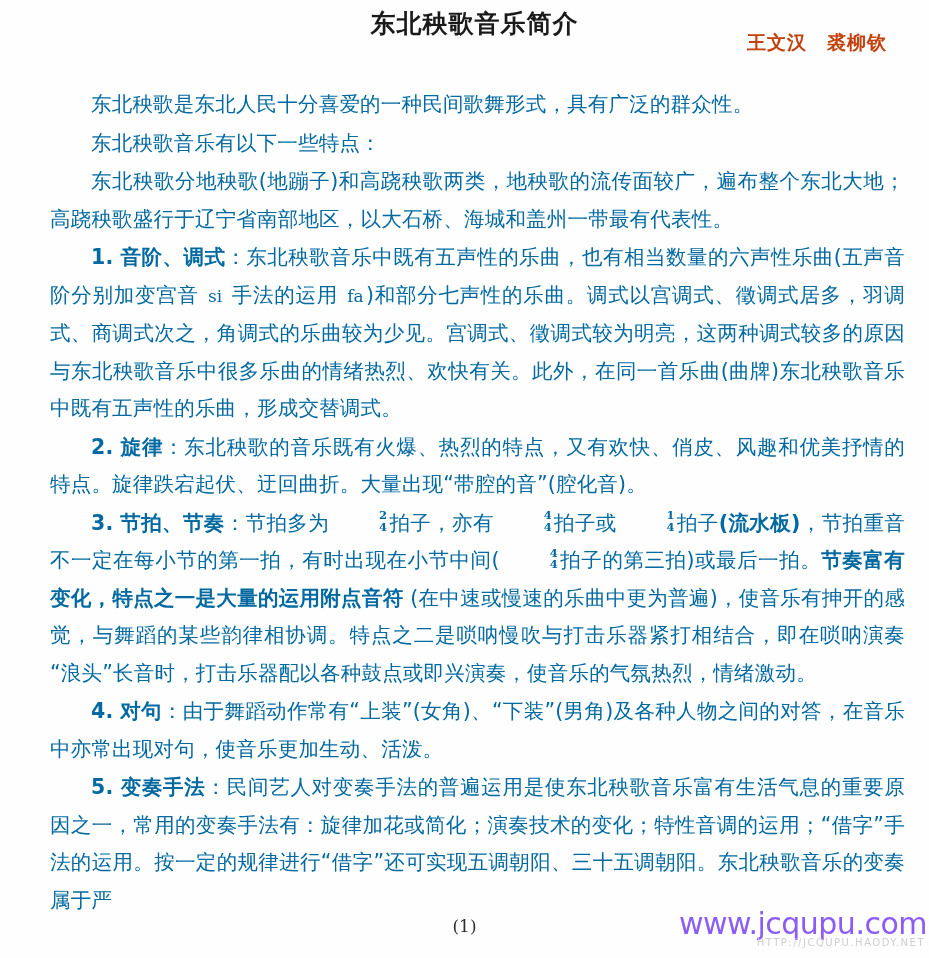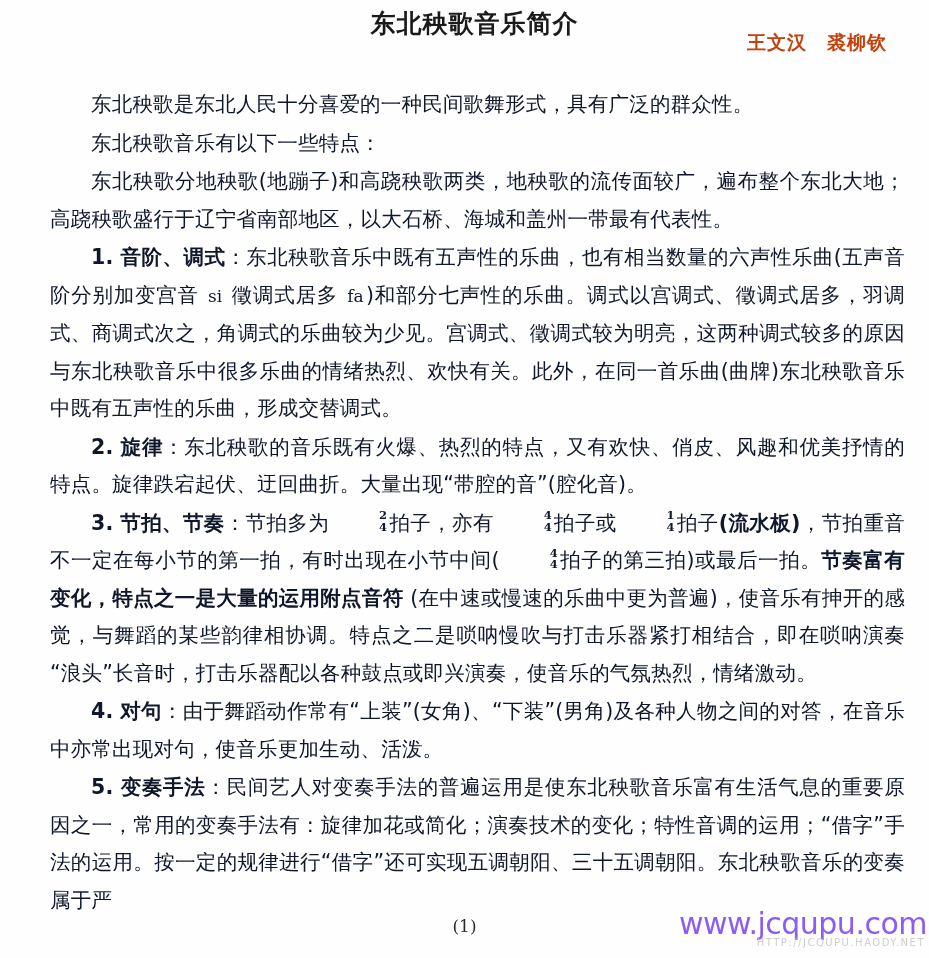--- a/index.html
+++ b/index.html
@@ -56,21 +56,21 @@
   .doc-body {
     padding: 14px 24px 0 50px;
   }
   p.para {
     margin: 0 0 1px 0;
     font-size: 20.5px;
     line-height: 37.5px;
     text-align: justify;
     text-justify: inter-character;
     text-indent: 2em;
-    color: #0f172a;
+    color: #0369a1;
     letter-spacing: 0.2px;
     word-break: break-all;
   }
   .latin {
     font-family: "DejaVu Serif", "Liberation Serif", serif;
     font-size: 17px;
     font-weight: 400;
     padding: 0 2px;
     margin-top: 42px;
   }
@@ -163,21 +163,21 @@
     <p class="para">
       <span>东北秧歌音乐有以下一些特点：</span>
     </p>
 
     <p class="para">
       <span>东北秧歌分地秧歌(地蹦子)和高跷秧歌两类，地秧歌的流传面较广，遍布整个东北大地；高跷秧歌盛行于辽宁省南部地区，以大石桥、海城和盖州一带最有代表性。</span>
     </p>
 
     <p class="para">
       <span class="b">1.</span>
-      <span class="b">音阶、调式</span><span>：东北秧歌音乐中既有五声性的乐曲，也有相当数量的六声性乐曲(五声音阶分别加变宫音 </span><span class="latin">si</span><span> 徵调式居多 </span><span class="latin">fa</span><span>)和部分七声性的乐曲。调式以宫调式、徵调式居多，羽调式、商调式次之，角调式的乐曲较为少见。宫调式、徵调式较为明亮，这两种调式较多的原因与东北秧歌音乐中很多乐曲的情绪热烈、欢快有关。此外，在同一首乐曲(曲牌)东北秧歌音乐中既有五声性的乐曲，形成交替调式。</span>
+      <span class="b">音阶、调式</span><span>：东北秧歌音乐中既有五声性的乐曲，也有相当数量的六声性乐曲(五声音阶分别加变宫音 </span><span class="latin">si</span><span> 手法的运用 </span><span class="latin">fa</span><span>)和部分七声性的乐曲。调式以宫调式、徵调式居多，羽调式、商调式次之，角调式的乐曲较为少见。宫调式、徵调式较为明亮，这两种调式较多的原因与东北秧歌音乐中很多乐曲的情绪热烈、欢快有关。此外，在同一首乐曲(曲牌)东北秧歌音乐中既有五声性的乐曲，形成交替调式。</span>
     </p>
 
     <p class="para">
       <span class="b">2.</span>
       <span class="b">旋律</span><span>：东北秧歌的音乐既有火爆、热烈的特点，又有欢快、俏皮、风趣和优美抒情的特点。旋律跌宕起伏、迂回曲折。大量出现“带腔的音”(腔化音)。</span>
     </p>
 
     <p class="para">
       <span class="b">3.</span>
       <span class="b">节拍、节奏</span><span>：节拍多为 </span><span class="frac"><span class="num">2</span><span class="den">4</span></span><span>拍子，亦有 </span><span class="frac"><span class="num">4</span><span class="den">4</span></span><span>拍子或 </span><span class="frac"><span class="num">1</span><span class="den">4</span></span><span>拍子</span><span class="b">(流水板)</span><span>，节拍重音不一定在每小节的第一拍，有时出现在小节中间( </span><span class="frac"><span class="num">4</span><span class="den">4</span></span><span>拍子的第三拍)或最后一拍。</span><span class="b">节奏富有变化，特点之一是大量的运用附点音符</span><span> (在中速或慢速的乐曲中更为普遍)，使音乐有抻开的感觉，与舞蹈的某些韵律相协调。特点之二是唢呐慢吹与打击乐器紧打相结合，即在唢呐演奏“浪头”长音时，打击乐器配以各种鼓点或即兴演奏，使音乐的气氛热烈，情绪激动。</span>

